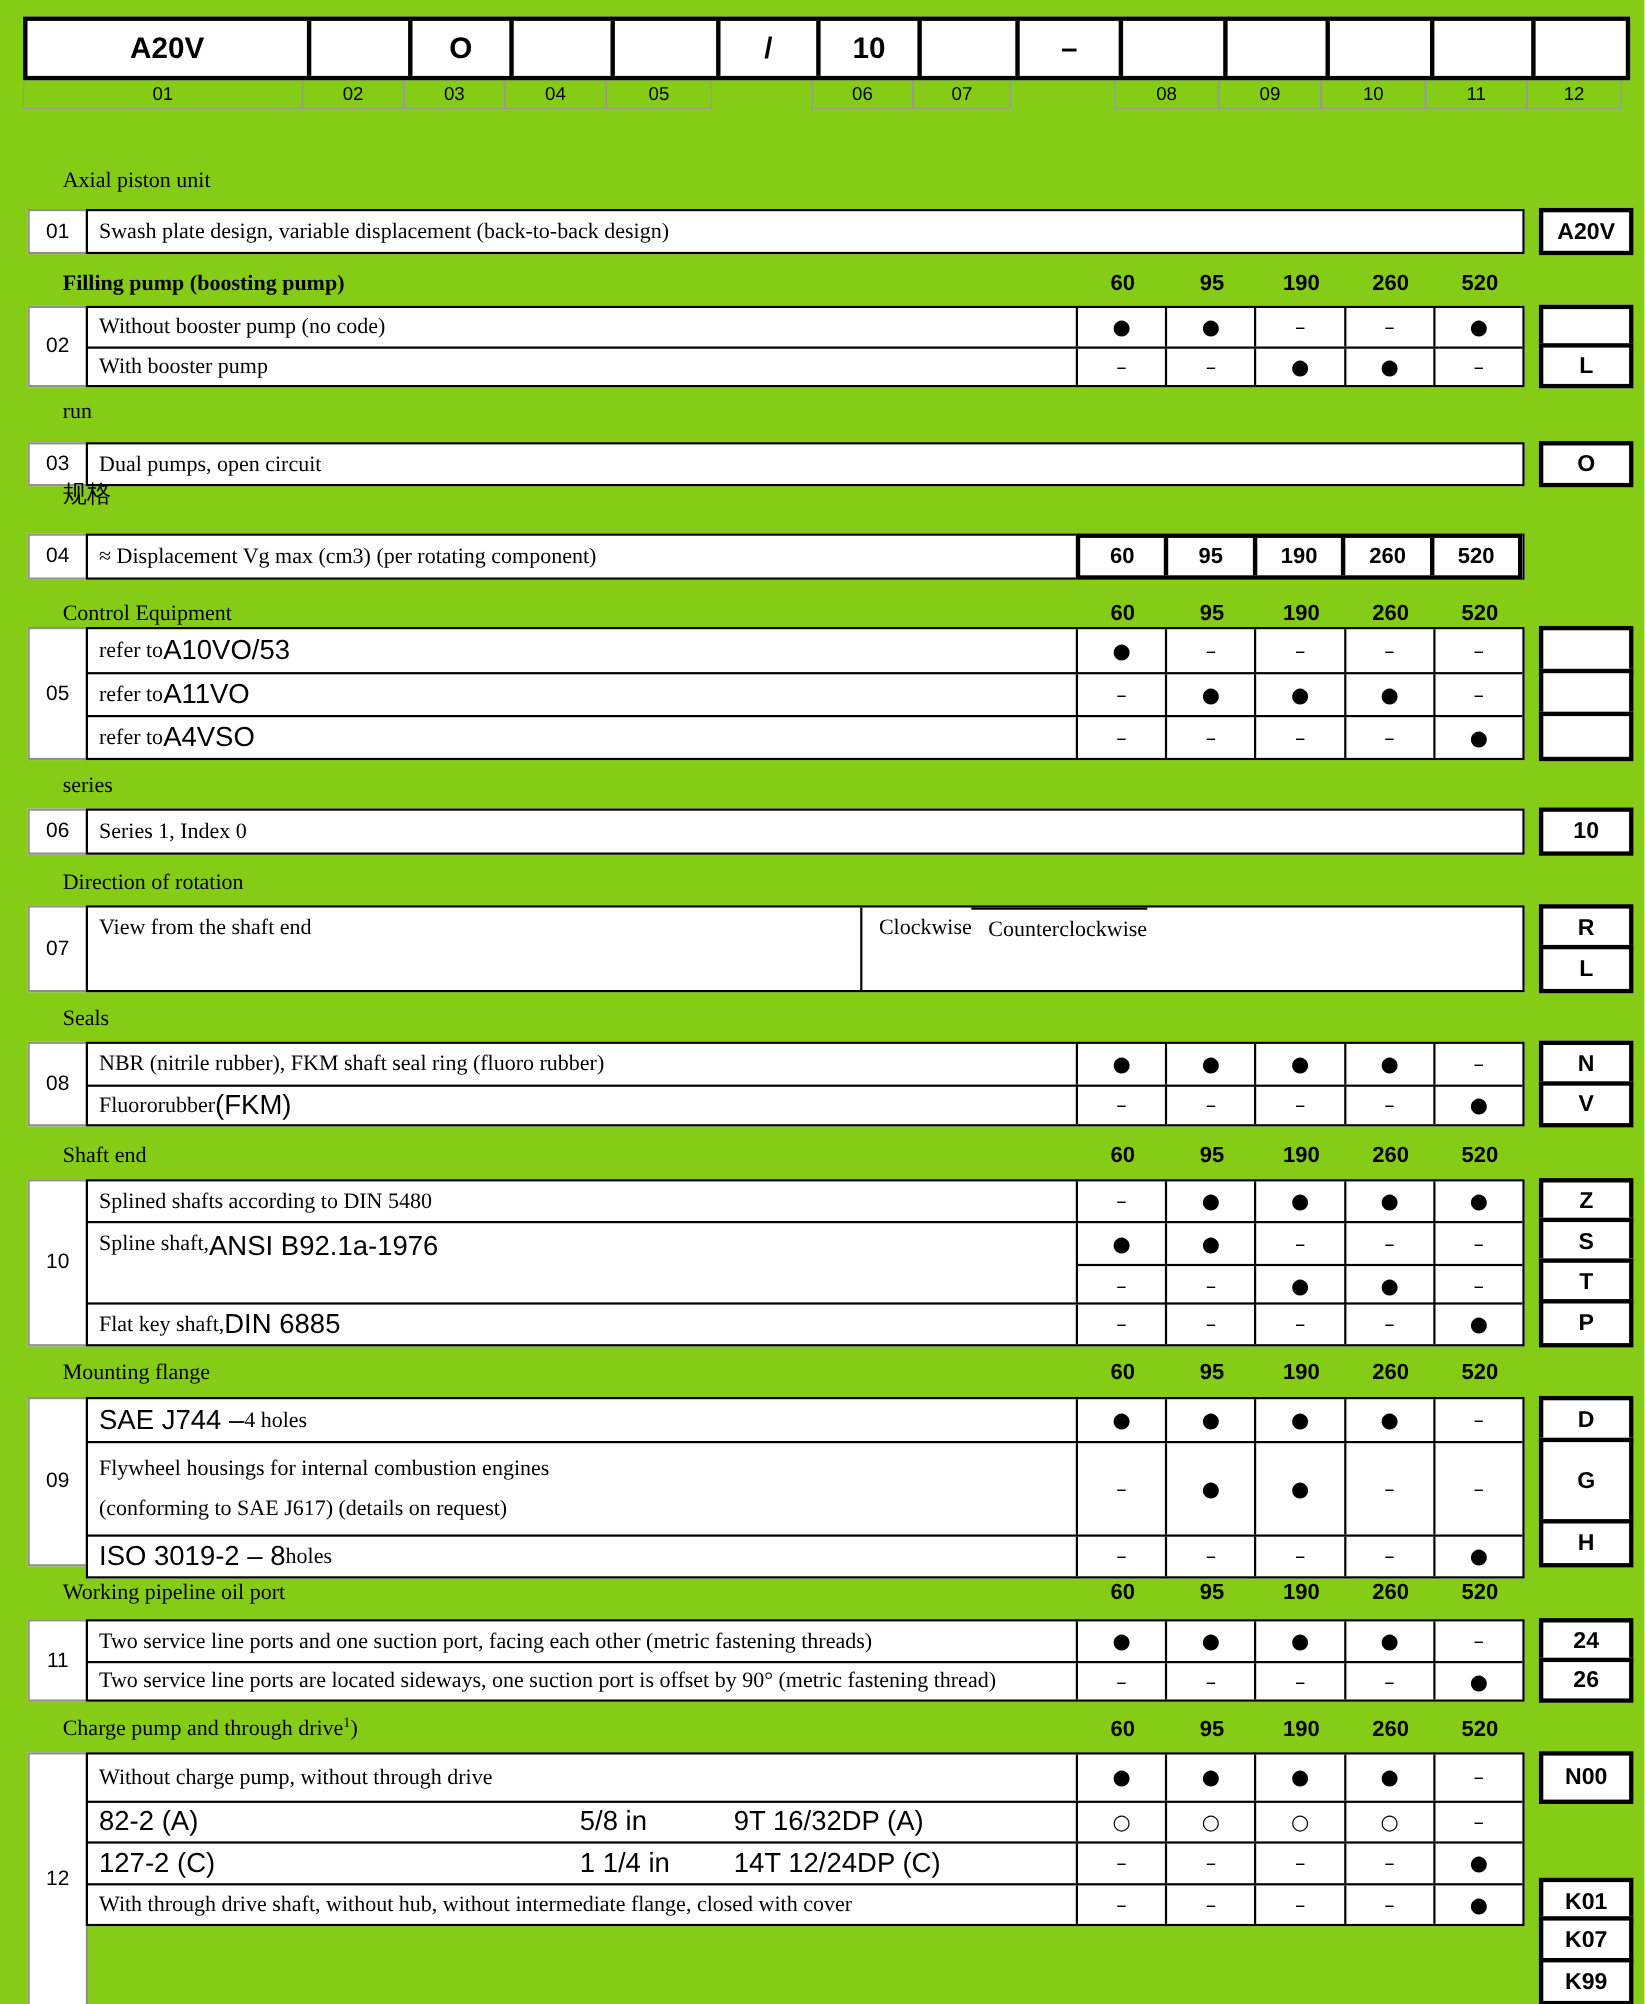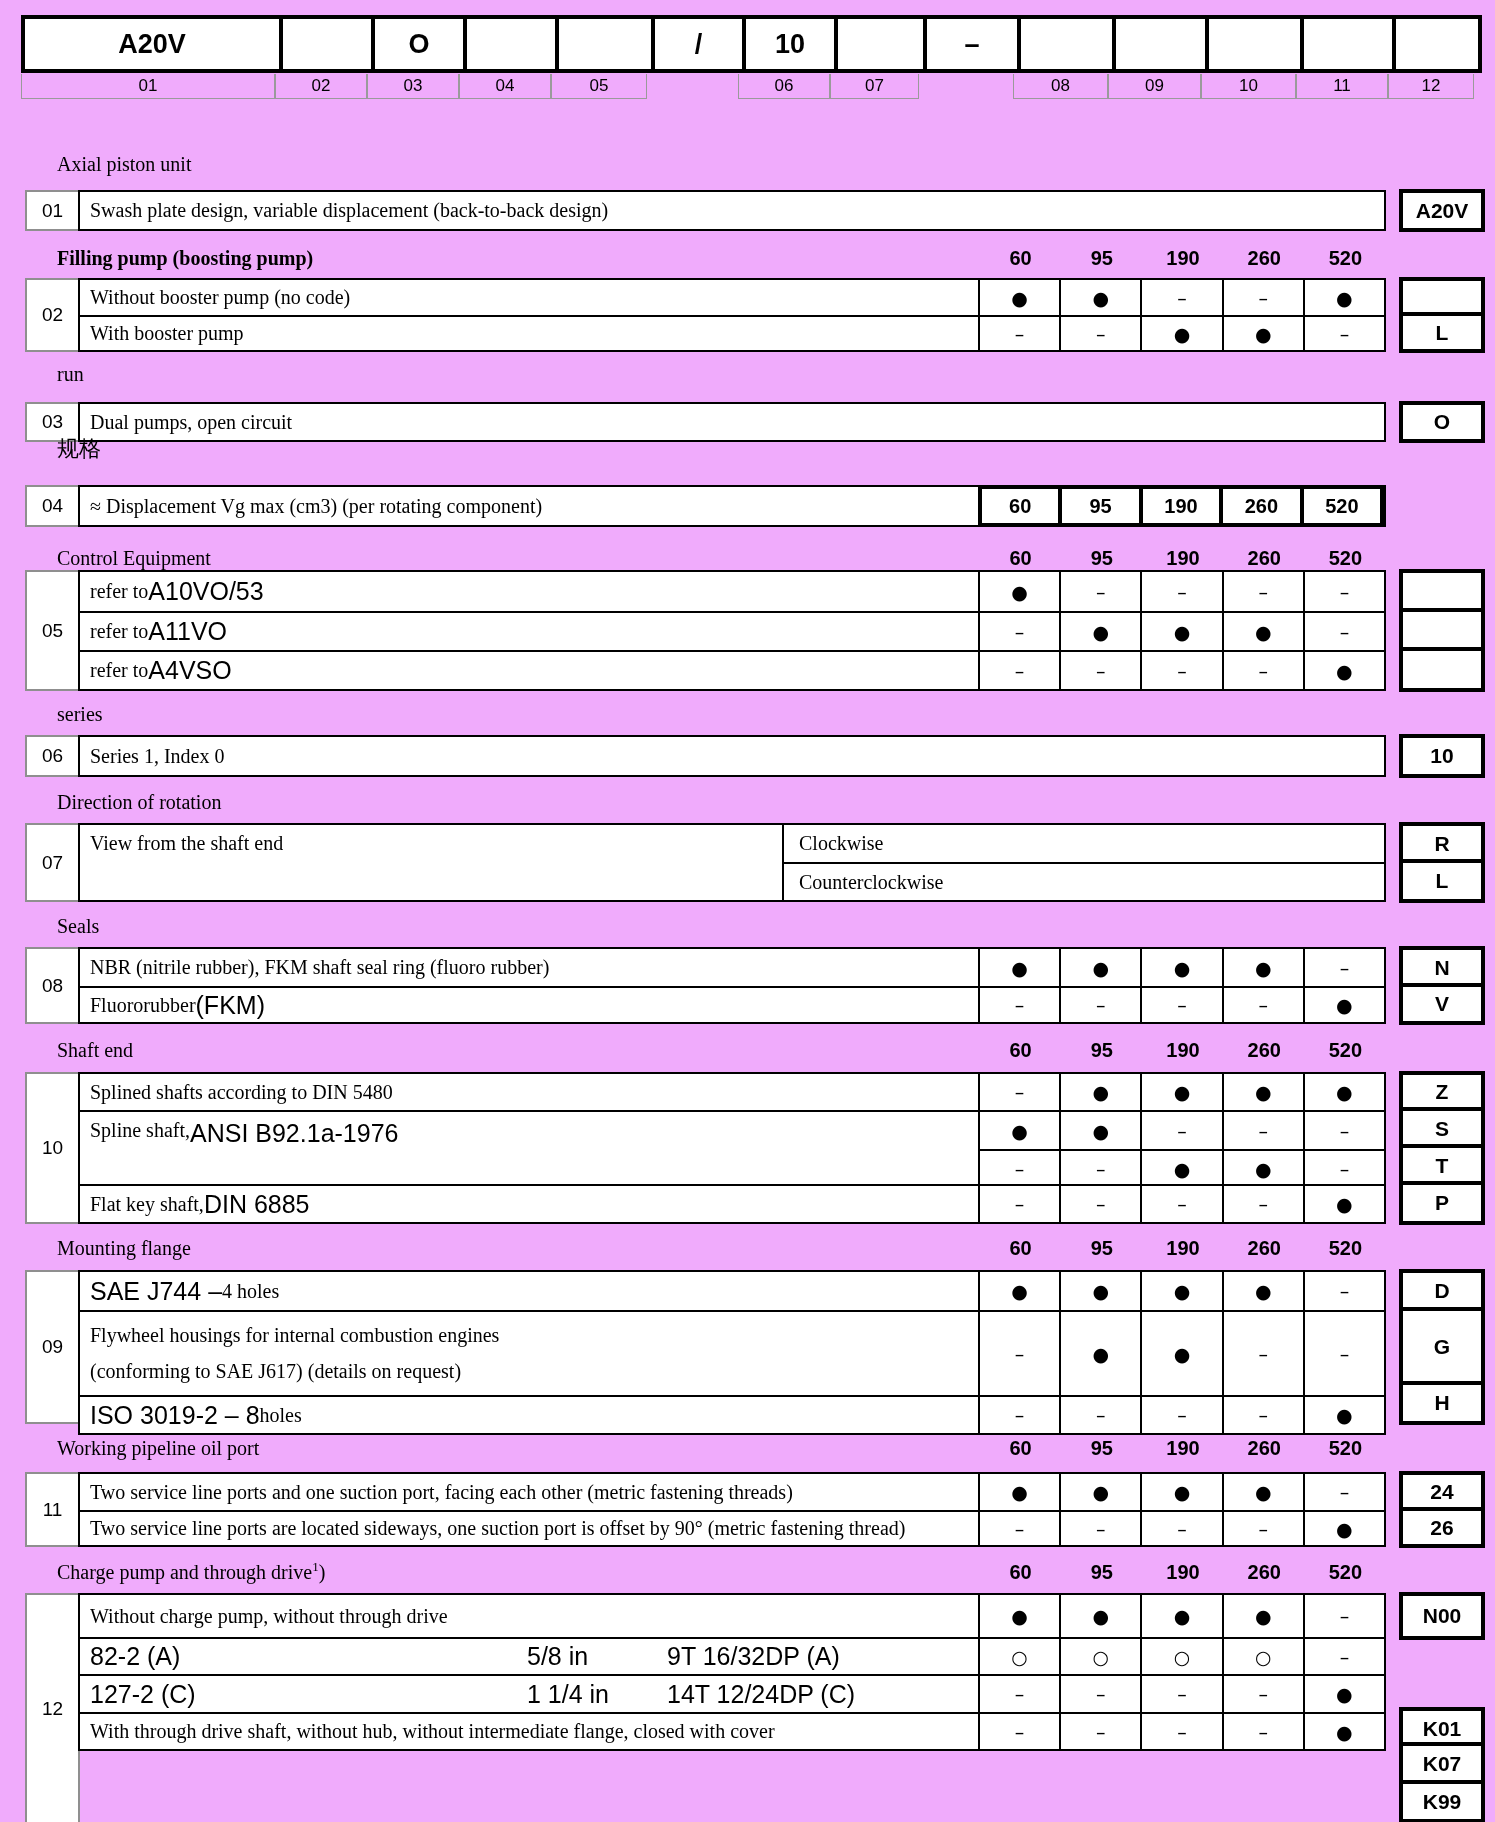--- a/index.html
+++ b/index.html
@@ -1,17 +1,17 @@
 <!DOCTYPE html>
 <html><head>
 <meta charset="utf-8">
 <style>
 *{margin:0;padding:0;box-sizing:border-box}
 html,body{background:#fff}
-.sheet{position:relative;width:1495px;height:1822px;background:#f0abfc;color:#000;
+.sheet{position:relative;width:1495px;height:1822px;background:#84cc16;color:#000;
   font-family:"Liberation Serif",serif;overflow:hidden}
 
 
 .mct{position:absolute;top:15px;left:21px;width:1461px}
 .mct-row1{display:flex;border:4px solid #000;background:#fff}
 .mc-cell{border-left:4px solid #000;height:50px;display:flex;align-items:center;justify-content:center;
   font-family:"Liberation Sans",sans-serif;font-weight:bold;font-size:27px}
 .mc-cell.first{border-left:none}
 .mct-row2{display:flex;margin-top:1px}
 .mc-pos{height:25px;display:flex;align-items:center;justify-content:center;
@@ -48,21 +48,21 @@
 .codebox{position:absolute;left:1399px;width:86px;border:4px solid #000;background:#fff;
   display:flex;align-items:center;justify-content:center;
   font-family:"Liberation Sans",sans-serif;font-weight:bold;font-size:21px}
 
 .sizestrip{width:406px;flex:none;display:flex;border:4px solid #000;margin:-2px 0;background:#fff}
 .sizestrip span{flex:1;border-left:4px solid #000;display:flex;align-items:center;justify-content:center;
   font-family:"Liberation Sans",sans-serif;font-weight:bold;font-size:20px}
 .sizestrip span.sfirst{border-left:none}
 
 .desc7{width:702px;padding:7px 0 0 10px;font-size:20px}
-.r7{flex:1;border-left:2px solid #000;display:flex;flex-direction:column}
+.r7{flex:1;border-left:2px solid #000;display:flex;flex-direction:row}
 .r7row{display:flex;align-items:center;padding-left:15px;font-size:20px}
 .r7row.lower{border-top:2px solid #000}
 
 .desc2l{flex:1;padding-left:10px;font-size:20px;display:flex;flex-direction:column;justify-content:space-evenly;white-space:nowrap}
 
 .subhdr{flex:1;padding-left:10px;font-size:20px;display:flex;flex-direction:column;justify-content:space-evenly;position:relative;white-space:nowrap}
 .shline{position:relative}
 .col2{position:absolute;left:447px;top:0}
 .oc2{position:absolute;left:447px}
 .oc3{position:absolute;left:587px}

